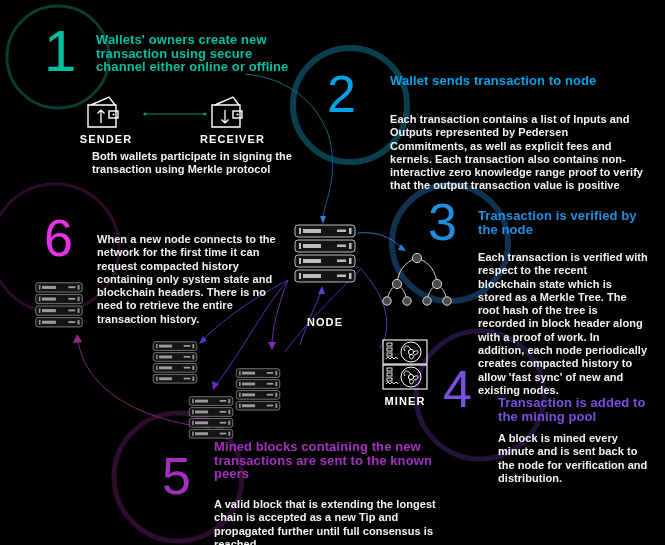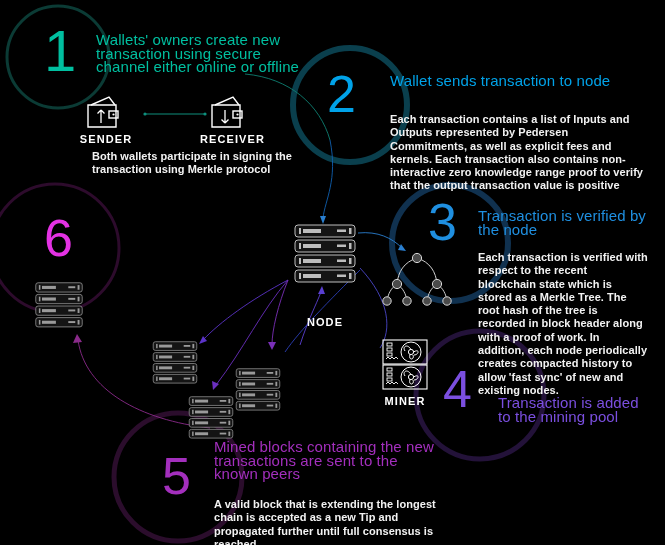--- a/index.html
+++ b/index.html
@@ -7,21 +7,21 @@
     position:relative;width:665px;height:545px;background:#000;overflow:hidden;
     font-family:"Liberation Sans","DejaVu Sans",sans-serif;
   }
   #bg-svg{position:absolute;left:0;top:0;width:665px;height:545px;}
   .step-num{
     position:absolute;font-weight:300;line-height:1;
     font-family:"Liberation Sans","DejaVu Sans",sans-serif;
     user-select:none;
   }
   .step-title{
-    position:absolute;font-size:15px;line-height:13.6px;font-weight:400;
+    position:absolute;font-size:13px;line-height:13.6px;font-weight:700;
     letter-spacing:.1px;
   }
   .step-body{
     position:absolute;font-size:11px;line-height:13.3px;font-weight:bold;
     color:#f2f2f2;letter-spacing:.05px;
   }
   .icon-label{
     position:absolute;font-size:11px;font-weight:bold;color:#ffffff;
     letter-spacing:1.1px;text-align:center;
   }
@@ -116,20 +116,21 @@
     <circle cx="15" cy="34" r="4.6" fill="#4a4a4a" stroke="#d8d8d8" stroke-width="1"></circle>
     <circle cx="55" cy="34" r="4.6" fill="#4a4a4a" stroke="#d8d8d8" stroke-width="1"></circle>
     <circle cx="5" cy="51" r="4.2" fill="#4a4a4a" stroke="#d8d8d8" stroke-width="1"></circle>
     <circle cx="25" cy="51" r="4.2" fill="#4a4a4a" stroke="#d8d8d8" stroke-width="1"></circle>
     <circle cx="45" cy="51" r="4.2" fill="#4a4a4a" stroke="#d8d8d8" stroke-width="1"></circle>
     <circle cx="65" cy="51" r="4.2" fill="#4a4a4a" stroke="#d8d8d8" stroke-width="1"></circle>
   </svg>
 
   <div class="step-num" style="left:443px;top:363px;font-size:52px;color:#7b4fe0;">4</div>
   <div class="step-title" style="left:498px;top:396px;width:155px;color:#7b4fe0;">Transaction is added to the mining pool</div>
+  <div class="step-body" style="left:498px;top:432px;width:158px;">A block is mined every minute and is sent back to the node for verification and distribution.</div>
 
   <svg class="svg-icon" style="left:381px;top:338px;" width="48" height="56" viewBox="0 0 48 56">
     <rect x="2" y="2" width="44" height="24" fill="none" stroke="#ffffff" stroke-width="1.1"></rect>
     <rect x="2" y="27" width="44" height="24" fill="none" stroke="#ffffff" stroke-width="1.1"></rect>
     <g stroke="#ffffff" stroke-width="0.9" fill="none">
       <rect x="6" y="5" width="5" height="3"></rect>
         <rect x="6" y="10" width="5" height="3"></rect>
         <rect x="6" y="15" width="5" height="3"></rect>
       <rect x="6" y="30" width="5" height="3"></rect>
         <rect x="6" y="35" width="5" height="3"></rect>
@@ -146,20 +147,21 @@
       <path d="M30 36.4 C 26 30 21 34 24 38 M32.6 39 C 39 35 38 42 33 42 M29 41.4 C 27 48 34 47 32 42"></path>
     </g>
   </svg>
   <div class="icon-label" style="left:375px;top:395px;width:60px;">MINER</div>
 
   <div class="step-num" style="left:162px;top:450px;font-size:52px;color:#a32fbd;">5</div>
   <div class="step-title" style="left:214px;top:440px;width:230px;color:#a32fbd;">Mined blocks containing the new transactions are sent to the known peers</div>
   <div class="step-body" style="left:214px;top:498px;width:225px;">A valid block that is extending the longest chain is accepted as a new Tip and propagated further until full consensus is reached.</div>
 
   <div class="step-num" style="left:44px;top:212px;font-size:52px;color:#e432e4;">6</div>
+  <div class="step-body" style="left:97px;top:233px;width:180px;">When a new node connects to the network for the first time it can request compacted history containing only system state and blockchain headers. There is no need to retrieve the entire transaction history.</div>
 
   <svg class="svg-icon" style="left:294px;top:224px;" width="62" height="62" viewBox="0 0 62 62">
     <g>
       <rect x="1" y="1" width="60" height="12" rx="3" fill="#141414" stroke="#bdbdbd" stroke-width="1"></rect>
       <rect x="1" y="16" width="60" height="12" rx="3" fill="#141414" stroke="#bdbdbd" stroke-width="1"></rect>
       <rect x="1" y="31" width="60" height="12" rx="3" fill="#141414" stroke="#bdbdbd" stroke-width="1"></rect>
       <rect x="1" y="46" width="60" height="12" rx="3" fill="#141414" stroke="#bdbdbd" stroke-width="1"></rect>
     </g>
     <g fill="#bdbdbd">
       <rect x="5" y="4" width="2" height="6"></rect>

